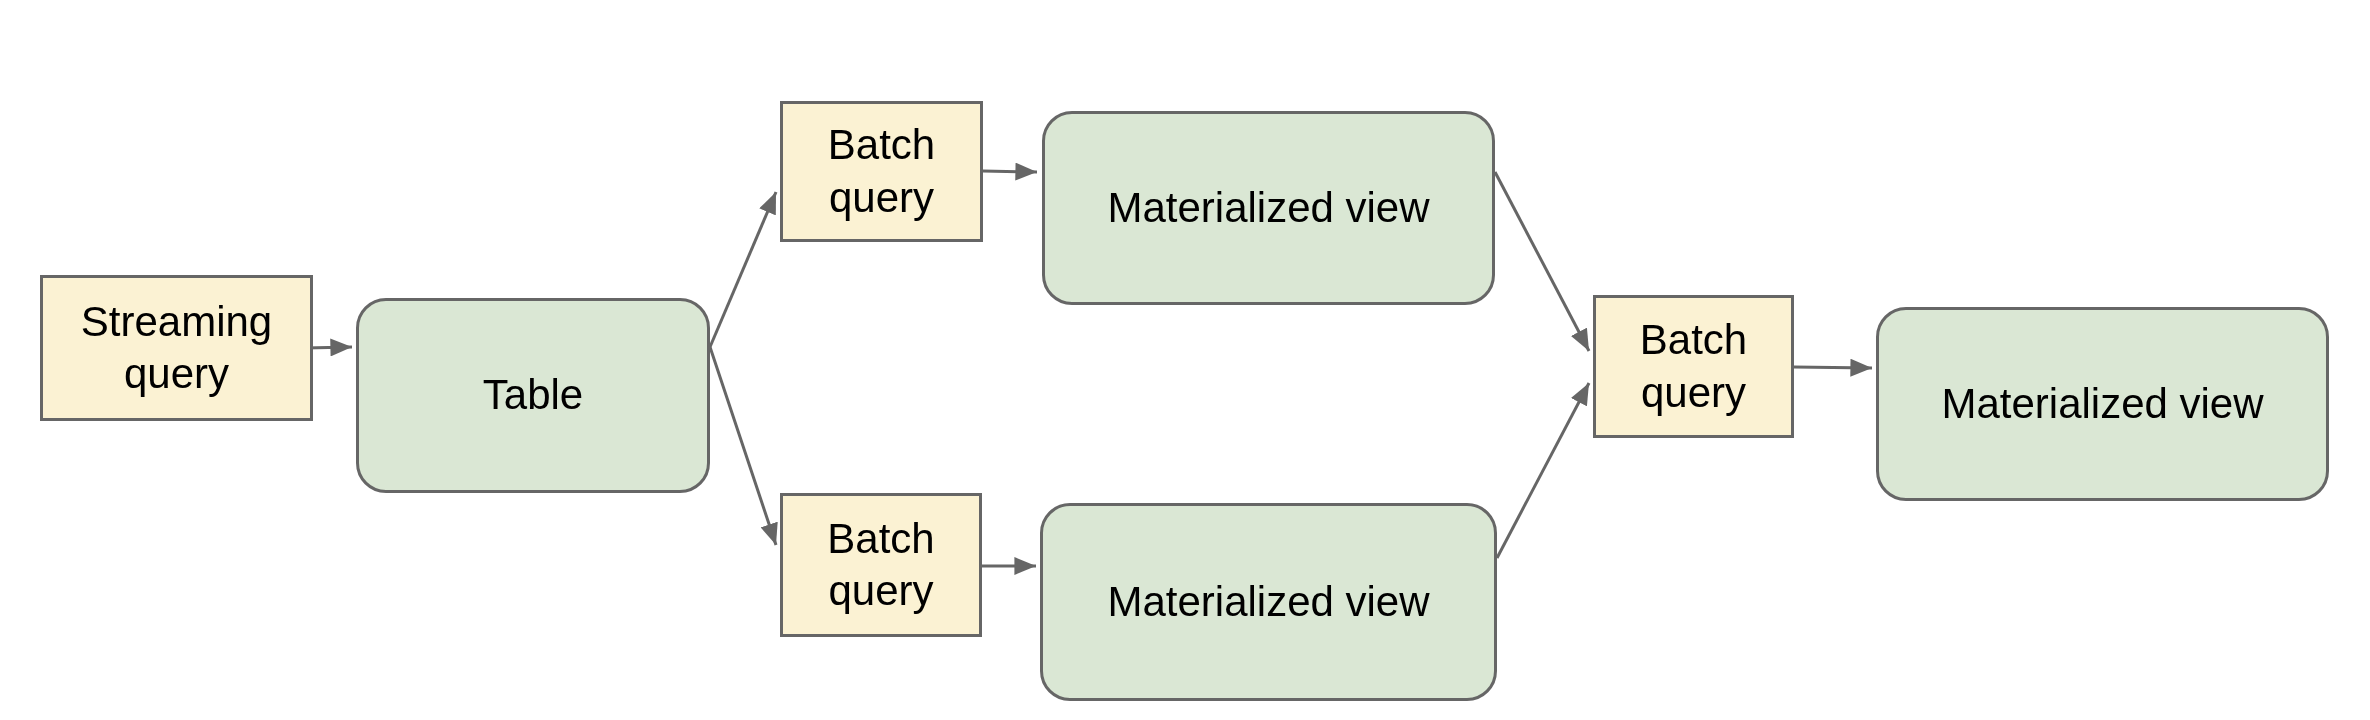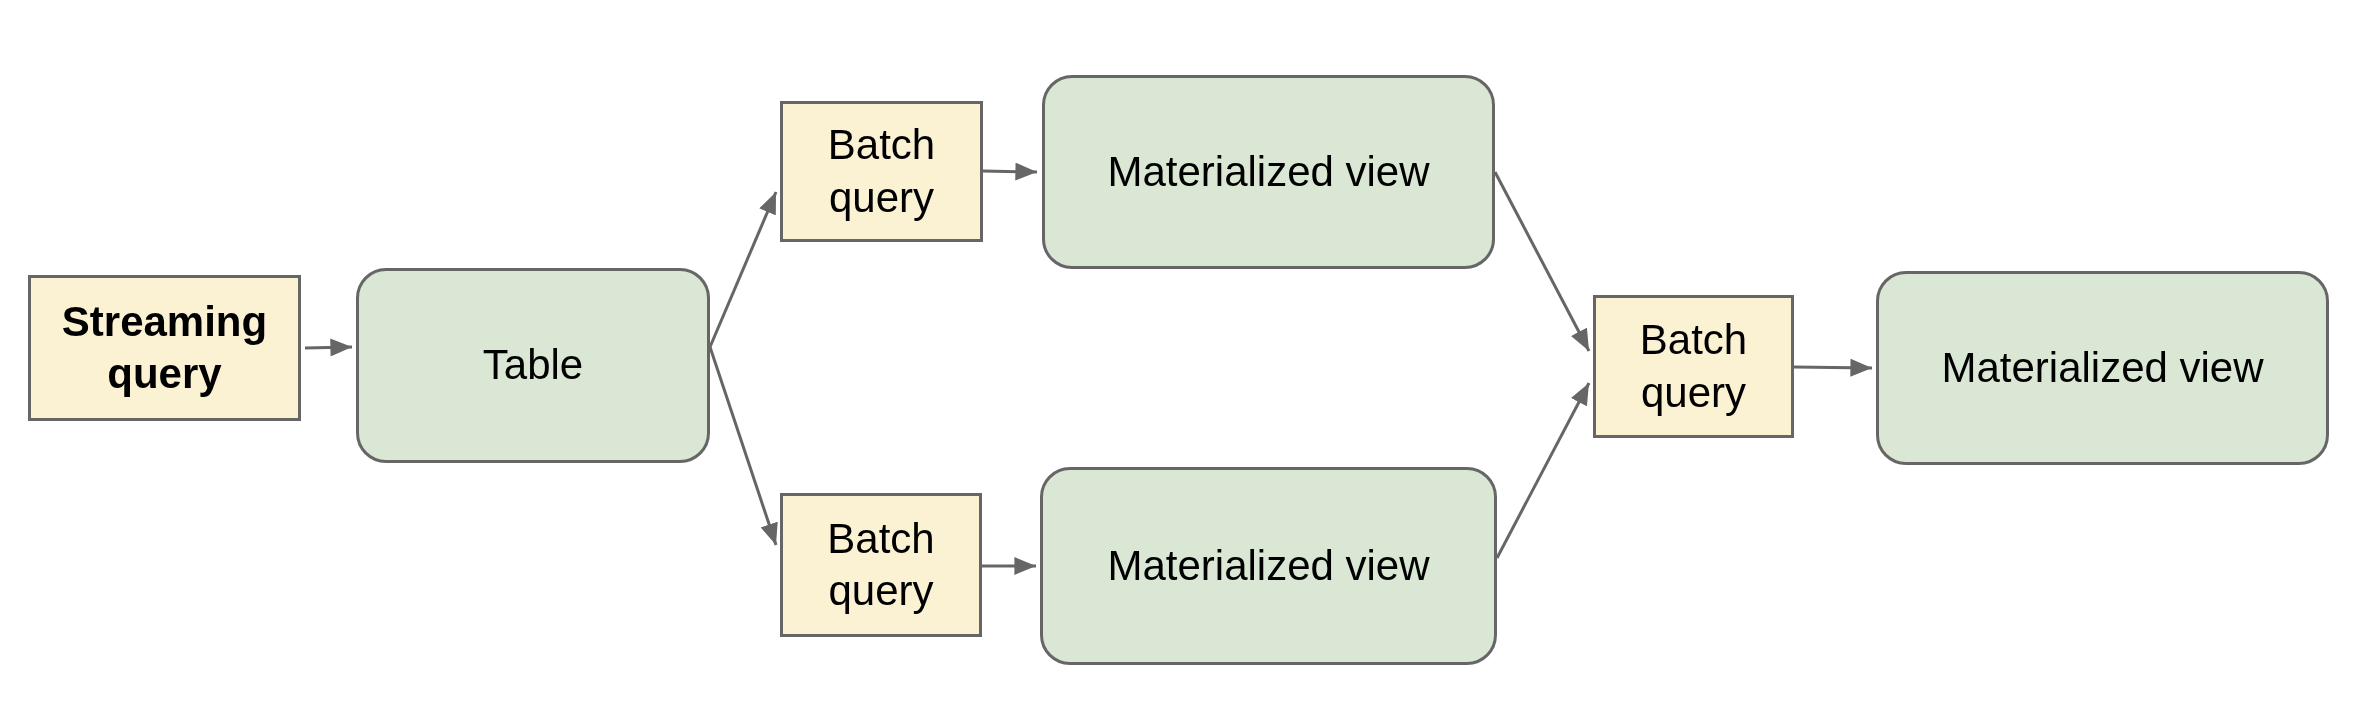--- a/index.html
+++ b/index.html
@@ -44,20 +44,21 @@
     padding:4px 10px;
   }
   .node.query{
     background:var(--query-fill,#FBF2D3);
     border-radius:0;
     justify-content:center;
   }
   .node.store{
     background:var(--view-fill,#DAE7D4);
     border-radius:30px;
+    margin-top:36px;
   }
 </style>
 </head>
 <body>
 
 <div class="canvas">
 
   <svg class="edges" viewBox="0 0 2370 720" xmlns="http://www.w3.org/2000/svg">
     <defs>
       <marker id="ah" viewBox="0 0 12 10" refX="12" refY="5" markerWidth="22" markerHeight="18" markerUnits="userSpaceOnUse" orient="auto">
@@ -67,25 +68,25 @@
     <line x1="305" y1="348" x2="352" y2="347" marker-end="url(#ah)"></line>
     <line x1="710" y1="347" x2="776" y2="192" marker-end="url(#ah)"></line>
     <line x1="710" y1="347" x2="776" y2="545" marker-end="url(#ah)"></line>
     <line x1="983" y1="171" x2="1037" y2="172" marker-end="url(#ah)"></line>
     <line x1="982" y1="566" x2="1036" y2="566" marker-end="url(#ah)"></line>
     <line x1="1495" y1="172" x2="1589" y2="351" marker-end="url(#ah)"></line>
     <line x1="1497" y1="558" x2="1589" y2="383" marker-end="url(#ah)"></line>
     <line x1="1794" y1="367" x2="1872" y2="368" marker-end="url(#ah)"></line>
   </svg>
 
-  <div class="node query" style="left:28px;top:275px;width:273px;height:146px;font-weight:bold;">
+  <div class="node query" style="left:40px;top:275px;width:273px;height:146px;">
     <span>Streaming query</span>
   </div>
 
-  <div class="node store" style="left:356px;top:268px;width:354px;height:195px;">
+  <div class="node store" style="left:356px;top:262px;width:354px;height:195px;">
     <span>Table</span>
   </div>
 
   <div class="node query" style="left:780px;top:101px;width:203px;height:141px;">
     <span>Batch query</span>
   </div>
 
   <div class="node store" style="left:1042px;top:75px;width:453px;height:194px;">
     <span>Materialized view</span>
   </div>

